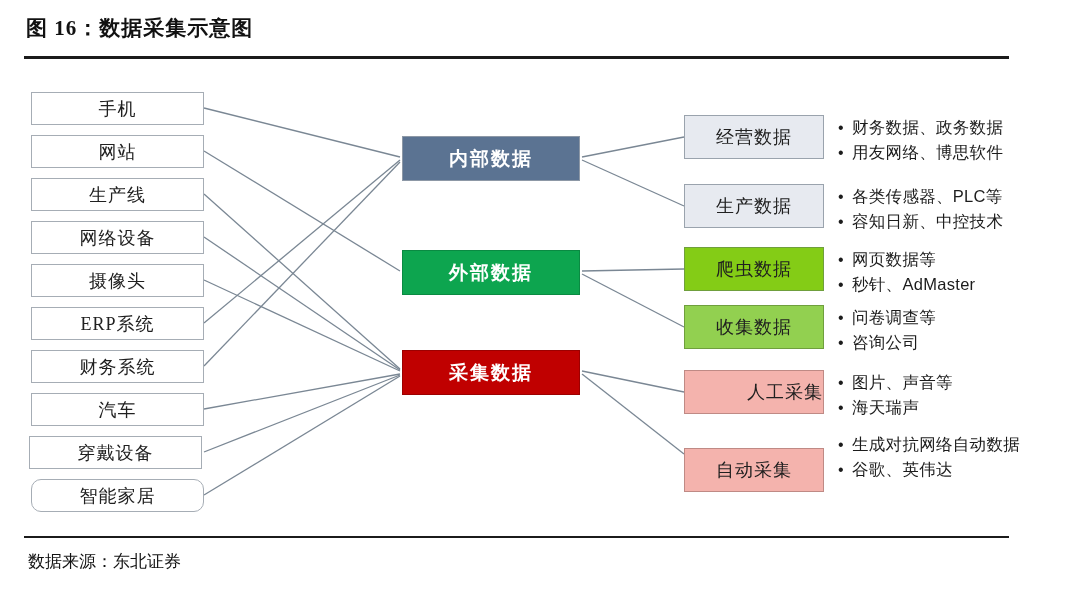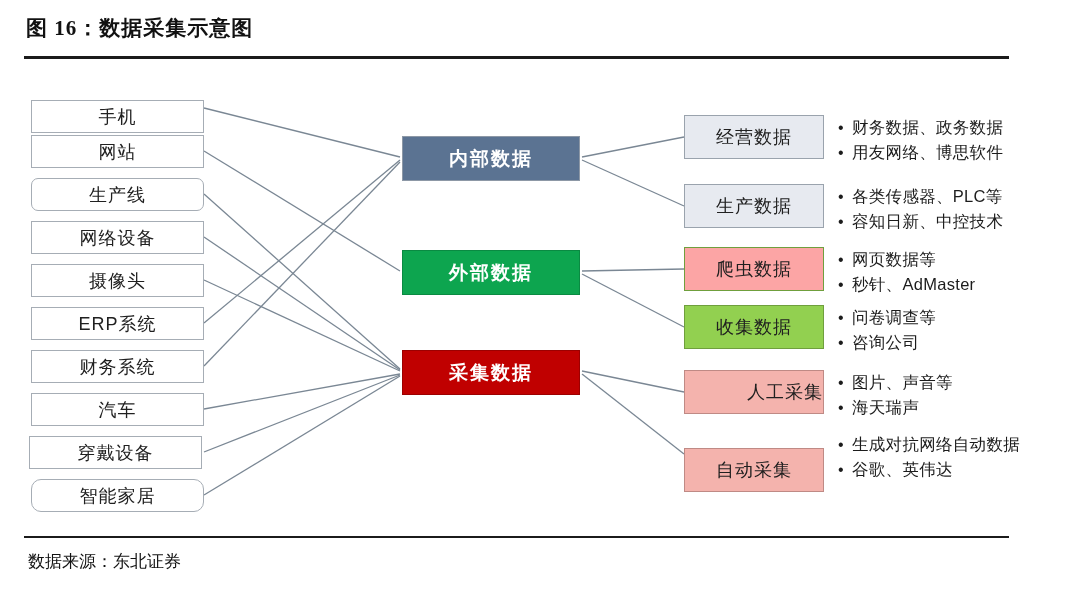--- a/index.html
+++ b/index.html
@@ -160,36 +160,36 @@
       <line x1="582" y1="160" x2="684" y2="206"></line>
 
       <line x1="582" y1="271" x2="684" y2="269"></line>
       <line x1="582" y1="274" x2="684" y2="327"></line>
 
       <line x1="582" y1="371" x2="684" y2="392"></line>
       <line x1="582" y1="374" x2="684" y2="454"></line>
     </g>
   </svg>
 
-  <div class="node src-node" style="left:31px; top:100px;">
+  <div class="node src-node" style="left:31px; top:92px;">
       <span>手机</span>
     </div>
   <div class="node src-node" style="left:31px; top:135px;">
       <span>网站</span>
     </div>
-  <div class="node src-node" style="left:31px; top:178px;border-radius:7px;">
+  <div class="node src-node" style="left:31px; top:178px;">
       <span>生产线</span>
     </div>
   <div class="node src-node" style="left:31px; top:221px;">
       <span>网络设备</span>
     </div>
   <div class="node src-node" style="left:31px; top:264px;">
       <span>摄像头</span>
     </div>
-  <div class="node src-node" style="left:31px; top:307px;">
+  <div class="node src-node" style="left:31px; top:307px;font-family:Liberation Serif, serif;">
       <span>ERP系统</span>
     </div>
   <div class="node src-node" style="left:31px; top:350px;">
       <span>财务系统</span>
     </div>
   <div class="node src-node" style="left:31px; top:393px;">
       <span>汽车</span>
     </div>
   <div class="node src-node" style="left:29px; top:436px;">
       <span>穿戴设备</span>
@@ -207,21 +207,21 @@
   <div class="node mid-node" style="left:402px; top:350px; background:#c00000; border-color:#9c0000;">
     <span>采集数据</span>
   </div>
 
   <div class="node out-node" style="left:684px; top:184px; background:#e7eaf0;">
     <span>生产数据</span>
   </div>
   <div class="node out-node" style="left:684px; top:115px; background:#e7eaf0;">
     <span>经营数据</span>
   </div>
-  <div class="node out-node" style="left:684px; top:247px; background:#fca5a5; border-color:#6f9f3d;">
+  <div class="node out-node" style="left:684px; top:247px; background:#84cc16; border-color:#6f9f3d;">
     <span>爬虫数据</span>
   </div>
   <div class="node out-node" style="left:684px; top:305px; background:#92d050; border-color:#6f9f3d;">
     <span>收集数据</span>
   </div>
   <div class="node out-node" style="left:684px; top:370px; background:#f4b3ad; border-color:#bf8a85;justify-content:flex-end;">
     <span>人工采集</span>
   </div>
   <div class="node out-node" style="left:684px; top:432px; background:#f4b3ad; border-color:#bf8a85;margin-top:16px;">
     <span>自动采集</span>

